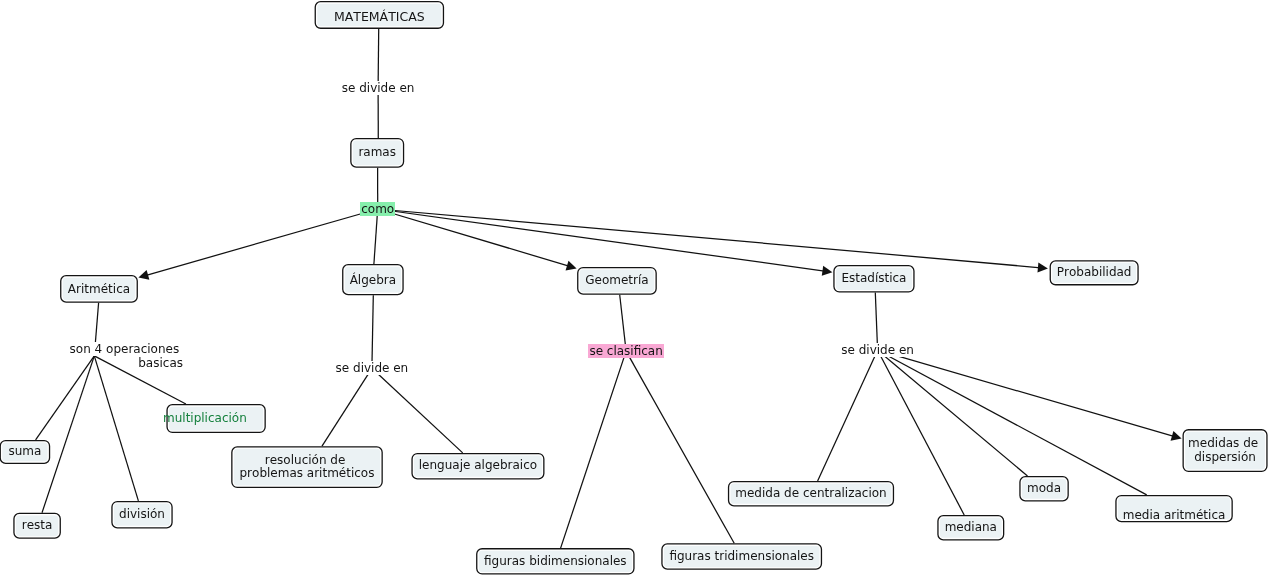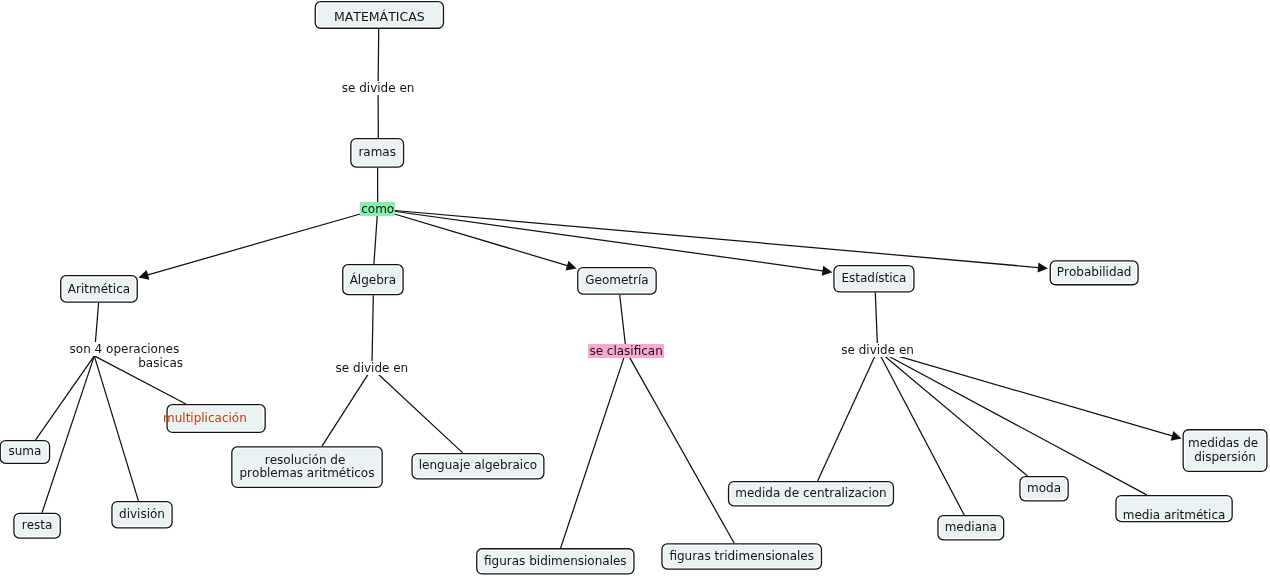--- a/index.html
+++ b/index.html
@@ -191,21 +191,21 @@
 <div class="node" style="left: 314.6px; top: 1px; width: 129.5px; height: 27.9px; color: rgb(20, 20, 20);"><span style="font-size: 12.5px; display: inline-block; transform: translateY(2.3px);">MATEMÁTICAS</span></div>
     <div class="node" style="left: 350.2px; top: 137.9px; width: 54px; height: 29.9px; color: rgb(20, 20, 20);"><span>ramas</span></div>
     <div class="node" style="left: 60.1px; top: 275px; width: 77.8px; height: 27.7px; color: rgb(20, 20, 20);"><span style="display: inline-block; transform: translateY(0.6px);">Aritmética</span></div>
     <div class="node" style="left: 342.1px; top: 264px; width: 61.6px; height: 31.2px; color: rgb(20, 20, 20);"><span style="display: inline-block; transform: translateY(1.2px);">Álgebra</span></div>
     <div class="node" style="left: 577.1px; top: 266.9px; width: 79.7px; height: 27.9px; color: rgb(20, 20, 20);"><span>Geometría</span></div>
     <div class="node" style="left: 833.3px; top: 265px; width: 81.3px; height: 27.6px; color: rgb(20, 20, 20);"><span>Estadística</span></div>
     <div class="node" style="left: 1049.6px; top: 260.2px; width: 89.1px; height: 25.2px; color: rgb(20, 20, 20);"><span>Probabilidad</span></div>
     <div class="node" style="left: -0.4px; top: 439.9px; width: 50.6px; height: 24.1px; color: rgb(20, 20, 20);"><span>suma</span></div>
     <div class="node" style="left: 13.3px; top: 512.8px; width: 47.6px; height: 26px; color: rgb(20, 20, 20);"><span>resta</span></div>
     <div class="node" style="left: 111.3px; top: 500.9px; width: 61.4px; height: 27.6px; color: rgb(20, 20, 20);"><span>división</span></div>
-    <div class="node" style="left: 166.4px; top: 404px; width: 77px; height: 29.1px; color: #c2410c; text-align: center;"><span>multiplicación</span></div>
+    <div class="node" style="left: 166.4px; top: 404px; width: 77px; height: 29.1px; color: #15803d; text-align: center;"><span>multiplicación</span></div>
     <div class="node" style="left: 231.2px; top: 446.2px; width: 151.6px; height: 41.9px; color: rgb(20, 20, 20);"><span>resolución de 
 problemas aritméticos</span></div>
     <div class="node" style="left: 411.4px; top: 452.9px; width: 133.1px; height: 26.6px; color: rgb(20, 20, 20);"><span>lenguaje algebraico</span></div>
     <div class="node" style="left: 476.1px; top: 548.1px; width: 158.5px; height: 26.5px; color: rgb(20, 20, 20);"><span>figuras bidimensionales</span></div>
     <div class="node" style="left: 661.3px; top: 543.3px; width: 160.8px; height: 26.5px; color: rgb(20, 20, 20);"><span>figuras tridimensionales</span></div>
     <div class="node" style="left: 727.9px; top: 480.9px; width: 166.2px; height: 25.6px; color: rgb(20, 20, 20);"><span>medida de centralizacion</span></div>
     <div class="node" style="left: 937.3px; top: 515px; width: 67px; height: 25.5px; color: rgb(20, 20, 20);"><span>mediana</span></div>
     <div class="node" style="left: 1019.3px; top: 476px; width: 49.5px; height: 25.5px; color: rgb(20, 20, 20);"><span>moda</span></div>
     <div class="node" style="left: 1115.3px; top: 494.9px; width: 117.5px; height: 42px; color: rgb(20, 20, 20); text-align: right;"><span>media aritmética</span></div>
     <div class="node" style="left: 1182.5px; top: 429.1px; width: 85.1px; height: 43px; color: rgb(20, 20, 20);"><span>medidas de 

